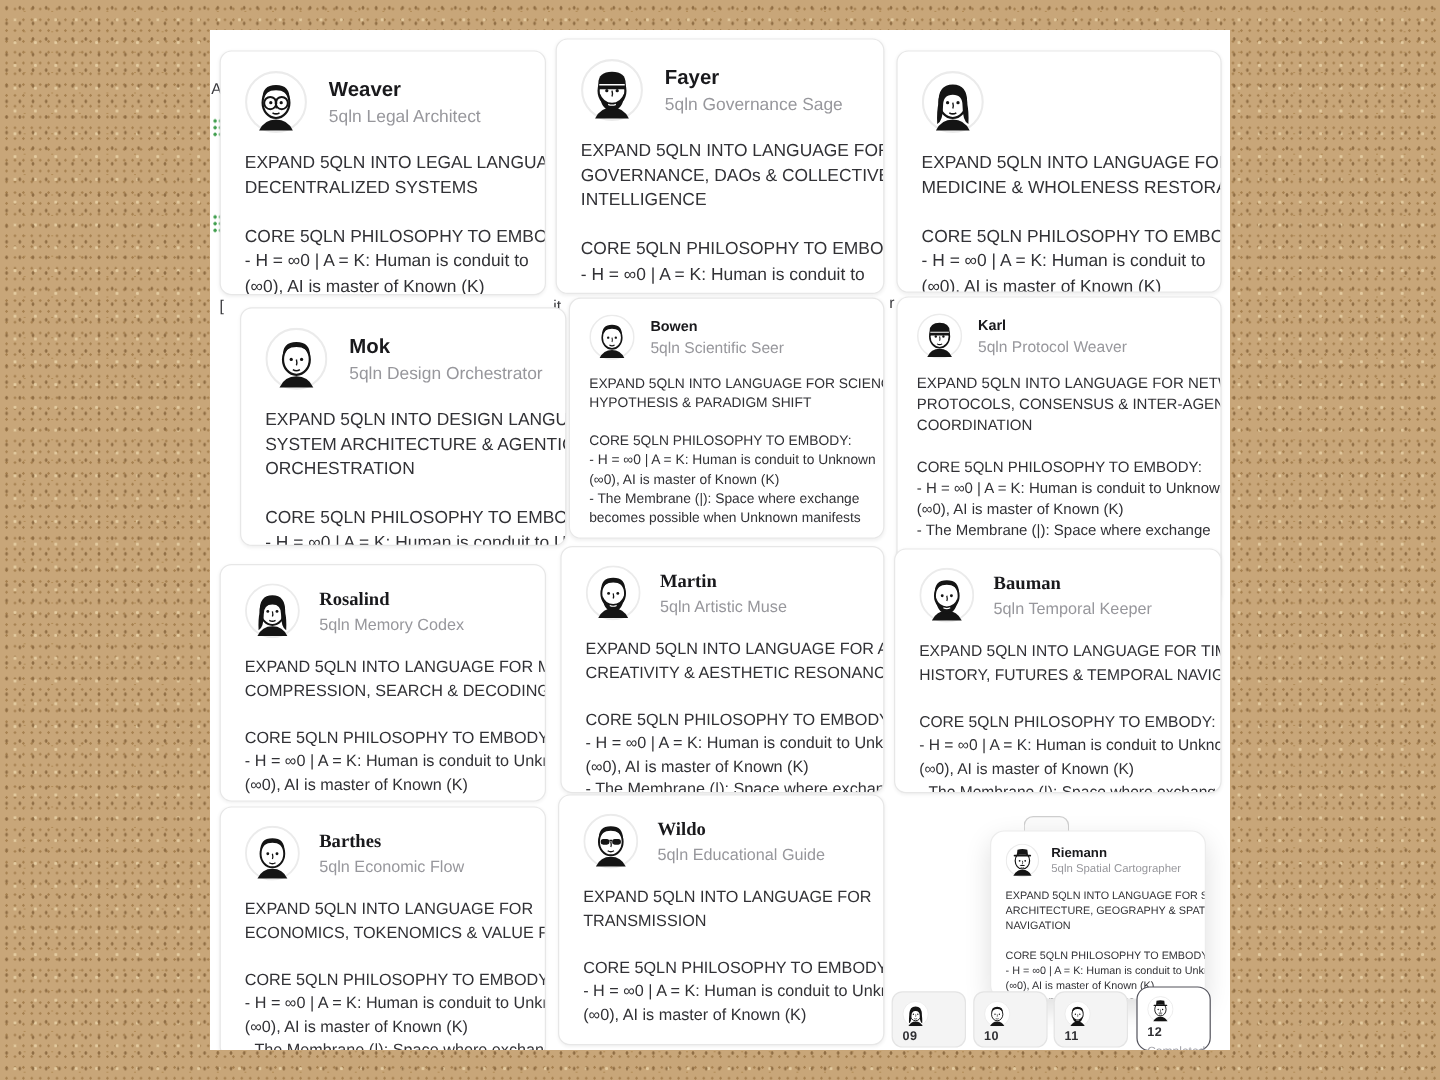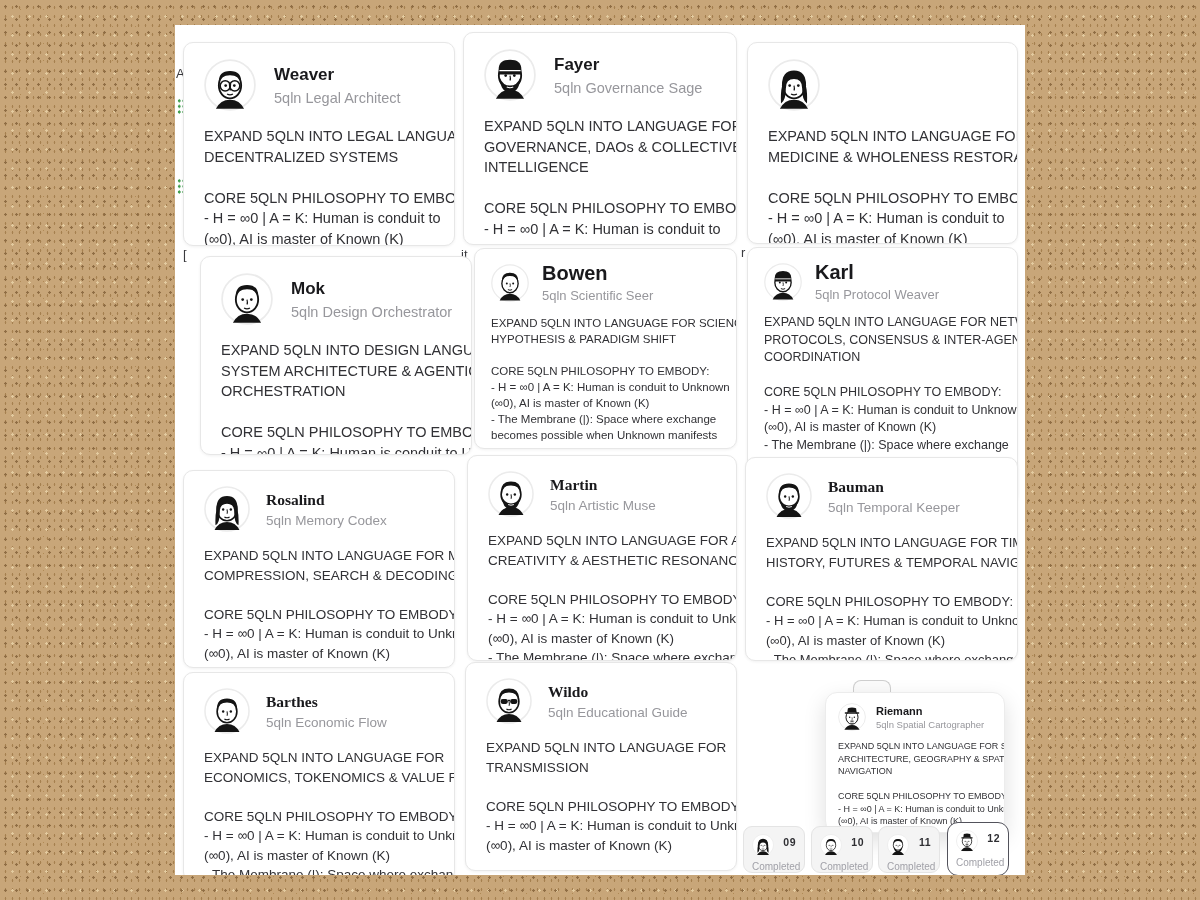--- a/index.html
+++ b/index.html
@@ -41,41 +41,41 @@
   .size-lg .card-body{margin-top:15px;font-size:14.5px;line-height:20.5px;}
 
   .size-md{padding:15px 0 0 20px;}
   .size-md .avatar{width:46px;height:46px;margin-right:16px;}
   .size-md .name{font-size:15.5px;font-family:Liberation Serif, serif;}
   .size-md .role{font-size:13.5px;margin-top:4px;}
   .size-md .card-body{margin-top:14px;font-size:13.5px;line-height:19.5px;}
 
   .size-sm{padding:13px 0 0 16px;}
   .size-sm .avatar{width:38px;height:38px;margin-right:13px;}
-  .size-sm .name{font-size:20px;}
+  .size-sm .name{font-size:12px;}
   .size-sm .role{font-size:13px;margin-top:3px;}
   .size-sm .card-body{margin-top:12px;font-size:12px;line-height:16.5px;}
 
   .size-xs{padding:10px 0 0 12px;border-radius:12px;
     box-shadow:0 8px 22px rgba(0,0,0,.13);border-color:#ececec;}
   .size-xs .avatar{width:28px;height:28px;margin-right:10px;}
   .size-xs .name{font-size:11px;}
   .size-xs .role{font-size:9.5px;margin-top:2px;}
   .size-xs .card-body{margin-top:9px;font-size:9px;line-height:12.5px;}
 
   .riemann-tab{
     position:absolute;width:36px;height:18px;background:#fbfbfb;
     border:1.5px solid #cfcfcf;border-bottom:none;border-radius:8px 8px 0 0;
   }
   .tile{
     position:absolute;width:62px;height:47px;background:#f4f4f4;
     border:1px solid #e4e4e4;border-radius:9px;box-sizing:border-box;padding:7px 8px 6px 8px;
   }
   .tile.sel{background:#fff;border:1.6px solid #52525b;height:54px;border-radius:11px;}
-  .tile .trow{display:flex;align-items:flex-start;justify-content:space-between;}
+  .tile .trow{display:flex;align-items:flex-start;justify-content:space-between;flex-direction:column;}
   .tile .avatar{width:22px;height:22px;}
   .tile .num{font-size:10.5px;font-weight:700;color:#2f2f33;margin-top:2px;letter-spacing:.5px;}
   .tile .tlabel{font-size:10px;color:#a1a1a8;margin-top:5px;}
   .frag{position:absolute;font-size:13px;color:#3a3a3e;white-space:nowrap;}
   .grip{
     position:absolute;width:9px;height:17px;
     background-image:radial-gradient(#3f9e4d 1.1px, transparent 1.45px);
     background-size:4.5px 5.6px;
   }
 </style>

